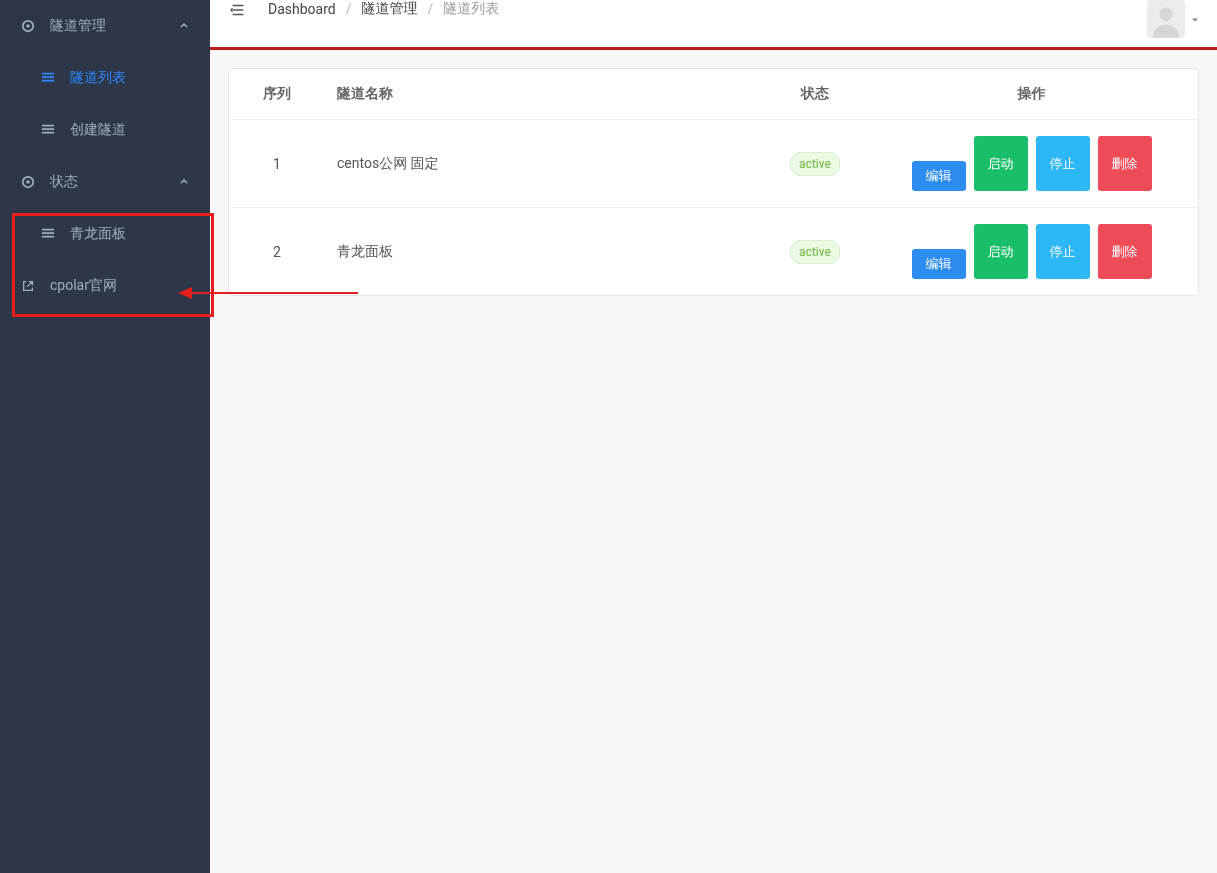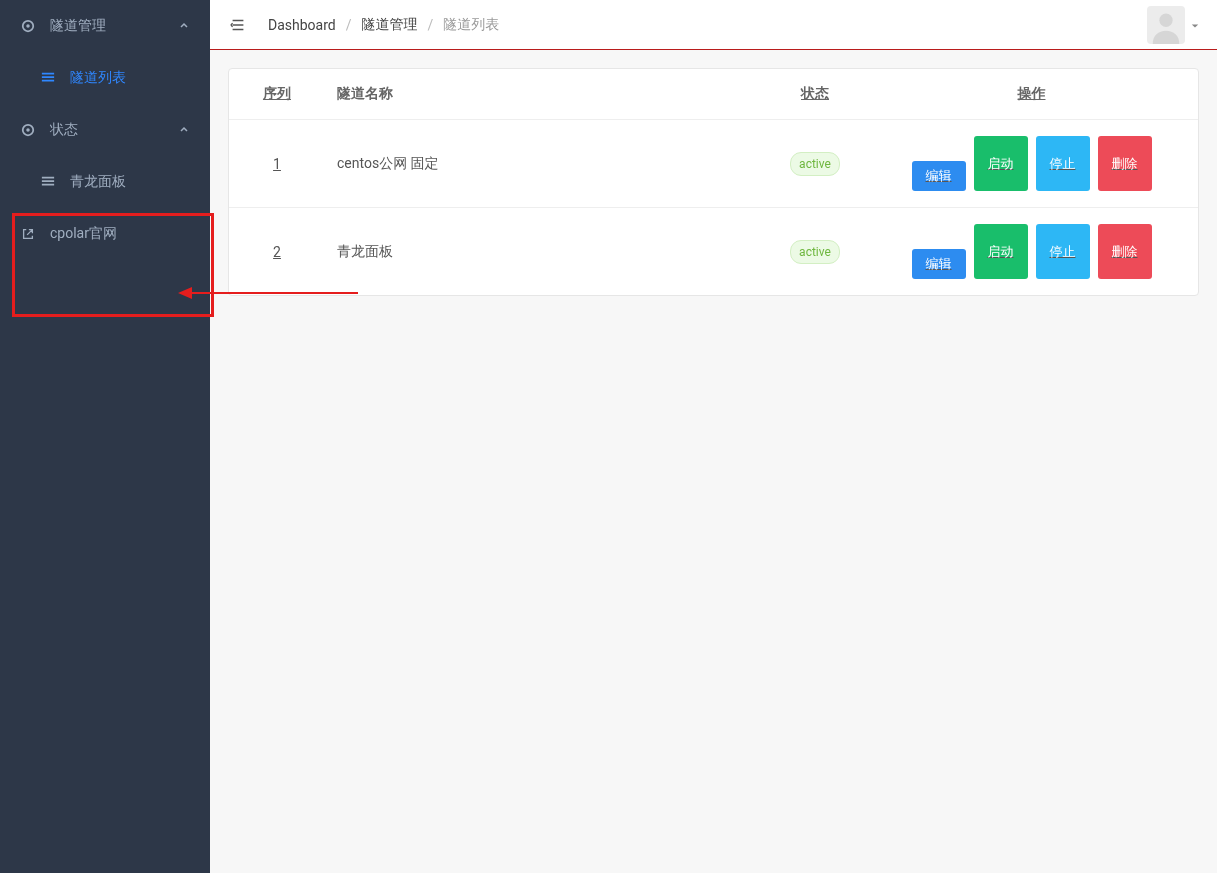--- a/index.html
+++ b/index.html
@@ -48,23 +48,23 @@
 }
 .main {
   flex: 1;
   background: #f7f7f7;
   display: flex;
   flex-direction: column;
 }
 .topbar {
   height: 50px;
   background: #fff;
-  border-bottom: 1px solid #b91c1c;
-  display: flex;
-  align-items: center;
+  border-bottom: 3px solid #b91c1c;
+  display: flex;
+  align-items: flex-start;
   padding: 0 18px;
 }
 .topbar .menu-toggle {
   width: 20px; height: 20px;
   display: inline-flex; align-items: center; justify-content: center;
   margin-right: 20px;
   cursor: pointer;
   color: #555;
 }
 .breadcrumb {
@@ -109,21 +109,21 @@
   padding: 16px 12px;
   text-align: left;
   border-bottom: 1px solid #eee;
   font-size: 14px;
   color: #555;
 }
 table.tbl th {
   font-weight: 600;
   color: #666;
 }
-table.tbl th.center, table.tbl td.center { text-align: center; text-decoration: underline; }
+table.tbl th.center, table.tbl td.center { text-align: center; }
 table.tbl tr:last-child td { border-bottom: none; }
 .col-seq { width: 96px; }
 .col-name { width: 440px; }
 .col-status { width: 100px; }
 .col-actions { width: auto; }
 .status-badge {
   display: inline-block;
   background: #ecfae5;
   border: 1px solid #d3efc3;
   color: #6fb73f;
@@ -191,20 +191,30 @@
     <span class="icon">
       <svg viewBox="0 0 16 16" width="14" height="14" fill="currentColor">
           <rect x="1" y="2" width="14" height="2"></rect>
           <rect x="1" y="6" width="14" height="2"></rect>
           <rect x="1" y="10" width="14" height="2"></rect>
         </svg>
     </span>
     <span class="label">隧道列表</span>
   </div>
 
+  <div class="sidebar-item sub">
+    <span class="icon">
+      <svg viewBox="0 0 16 16" width="14" height="14" fill="currentColor">
+          <rect x="1" y="2" width="14" height="2"></rect>
+          <rect x="1" y="6" width="14" height="2"></rect>
+          <rect x="1" y="10" width="14" height="2"></rect>
+        </svg>
+    </span>
+    <span class="label">创建隧道</span>
+  </div>
 
   <div class="sidebar-item">
     <span class="icon">
       <svg viewBox="0 0 16 16" width="14" height="14" fill="currentColor">
           <path d="M8 1a7 7 0 1 0 0 14A7 7 0 0 0 8 1zm0 2a5 5 0 1 1 0 10A5 5 0 0 1 8 3zm0 3a2 2 0 1 0 0 4 2 2 0 0 0 0-4z"></path>
         </svg>
     </span>
     <span class="label">状态</span>
     <span class="chevron">
       <svg viewBox="0 0 10 10" width="10" height="10" fill="none" stroke="currentColor" stroke-width="1.5">

